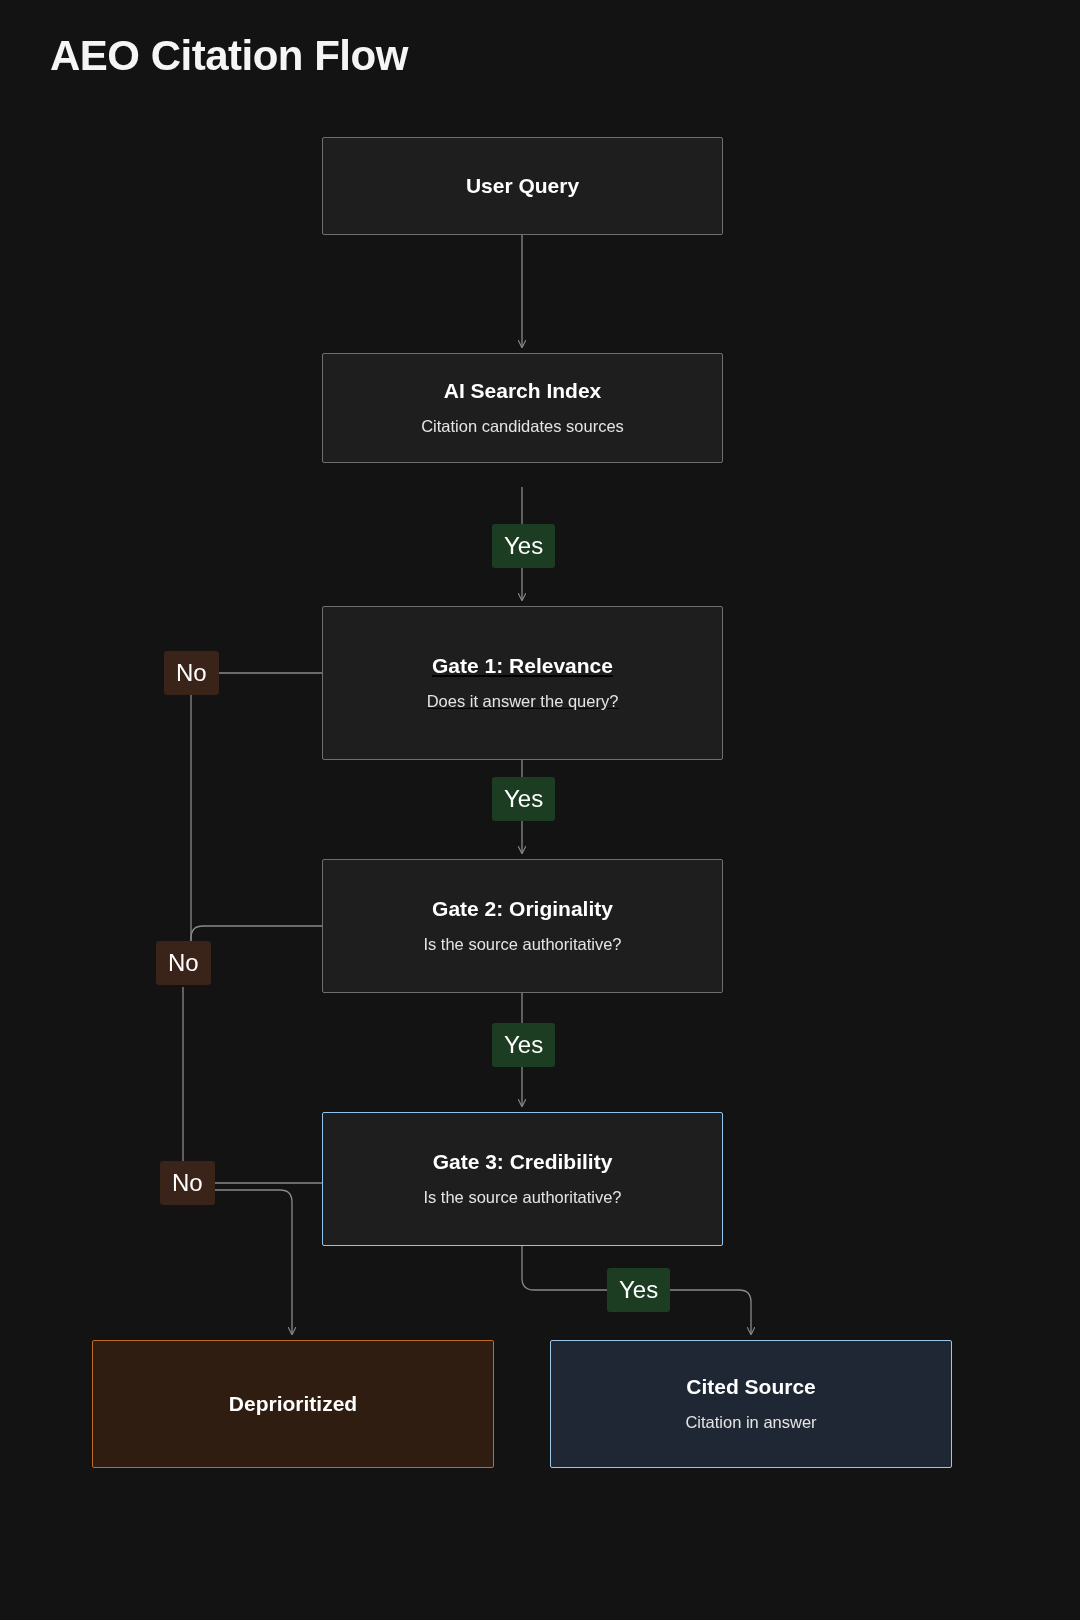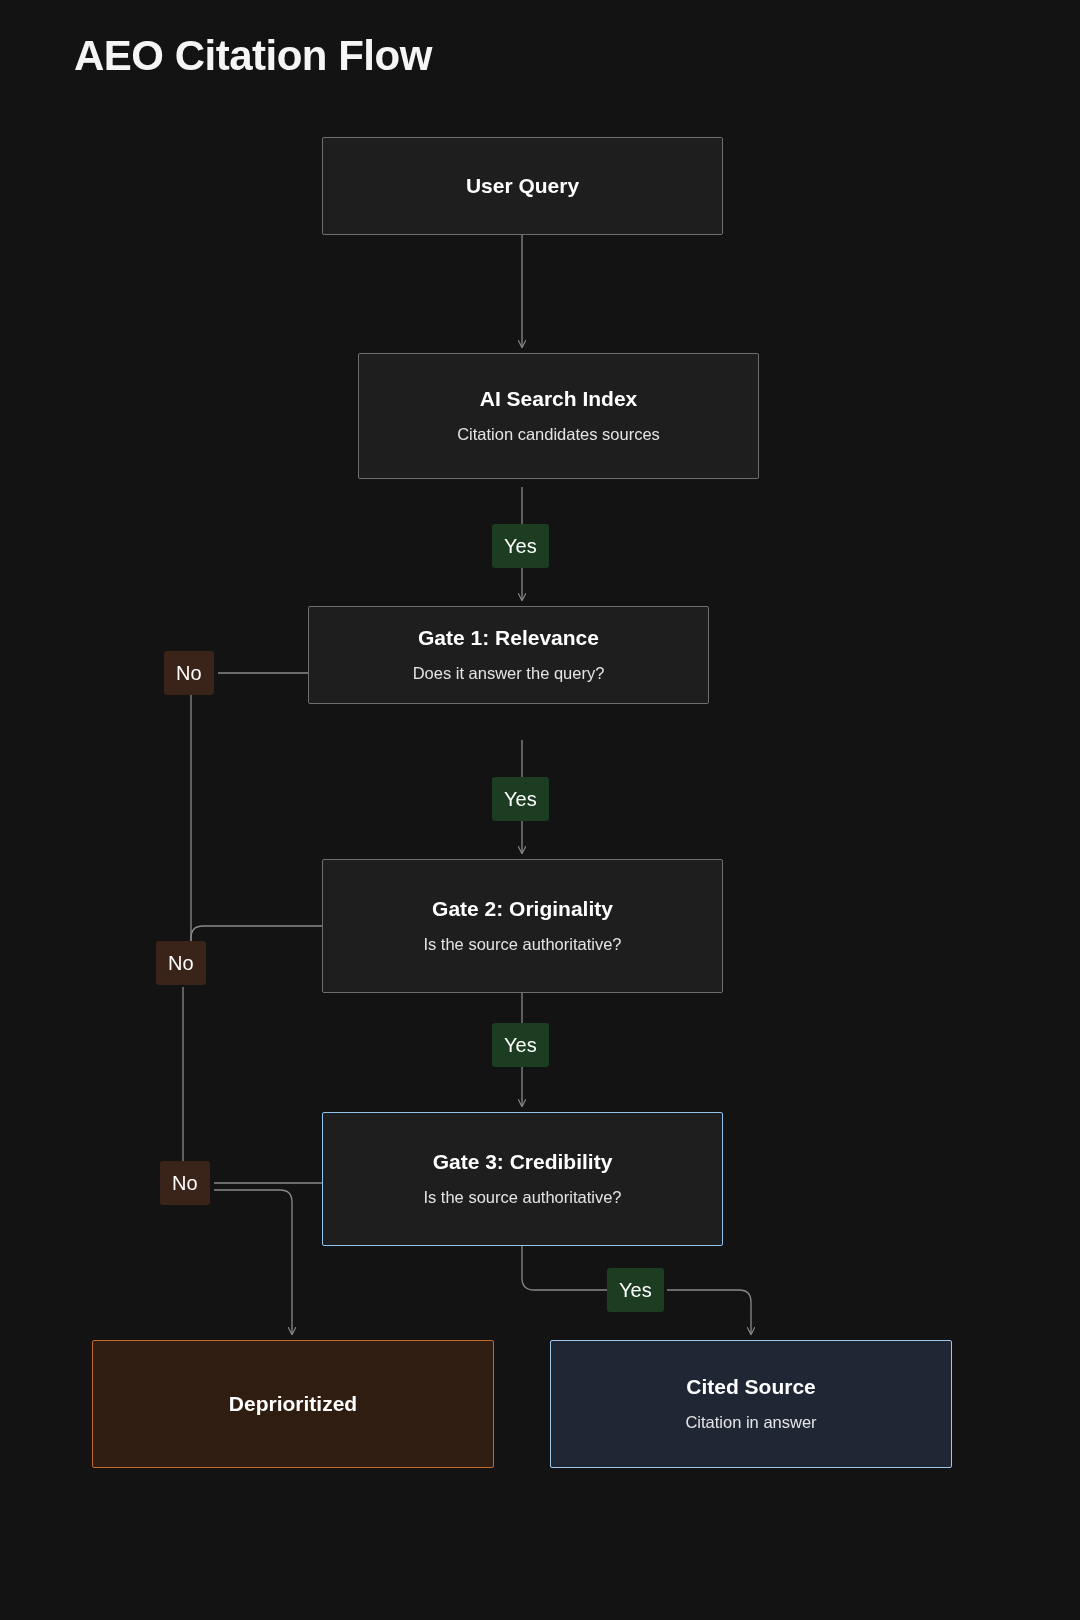--- a/index.html
+++ b/index.html
@@ -35,21 +35,20 @@
 
   .diagram-title {
     position: absolute;
     left: 50px;
     top: 32px;
     font-size: 42px;
     font-weight: 600;
     letter-spacing: -0.5px;
     color: #f5f5f5;
     white-space: nowrap;
-    margin-left: 24px;
   }
 
   
   .node {
     position: absolute;
     box-sizing: border-box;
     display: flex;
     flex-direction: column;
     justify-content: center;
     text-align: center;
@@ -81,35 +80,35 @@
     background: #1e2733;
     border: 1px solid #9ec6e8;
   }
   .node--terminal-orange {
     background: #2e1d10;
     border: 1px solid #c26a28;
   }
 
   
   #node-user-query      { left: 322px; top: 137px;  width: 401px; height: 98px; }
-  #node-ai-search-index { left: 322px; top: 353px;  width: 401px; height: 126px; margin-left: 36px; }
-  #node-gate-1          { left: 308px; top: 606px;  width: 401px; height: 98px; }
+  #node-ai-search-index { left: 322px; top: 353px;  width: 401px; height: 110px; }
+  #node-gate-1          { left: 322px; top: 606px;  width: 401px; height: 154px; text-decoration: underline; }
   #node-gate-2          { left: 322px; top: 859px;  width: 401px; height: 134px; }
   #node-gate-3          { left: 322px; top: 1112px; width: 401px; height: 134px; }
   #node-deprioritized   { left: 92px;  top: 1340px; width: 402px; height: 128px; }
   #node-cited-source    { left: 550px; top: 1340px; width: 402px; height: 128px; }
 
   
   .edge-label {
     position: absolute;
     box-sizing: border-box;
     display: flex;
     align-items: center;
     justify-content: center;
-    font-size: 20px;
+    font-size: 24px;
     font-weight: 500;
     color: #ffffff;
     border-radius: 3px;
     padding: 0 12px;
     height: 44px;
   }
   .edge-label--yes { background: #1c3d22; }
   .edge-label--no  { background: #3a2318; }
 
   #label-yes-1 { left: 492px;  top: 524px;  }

